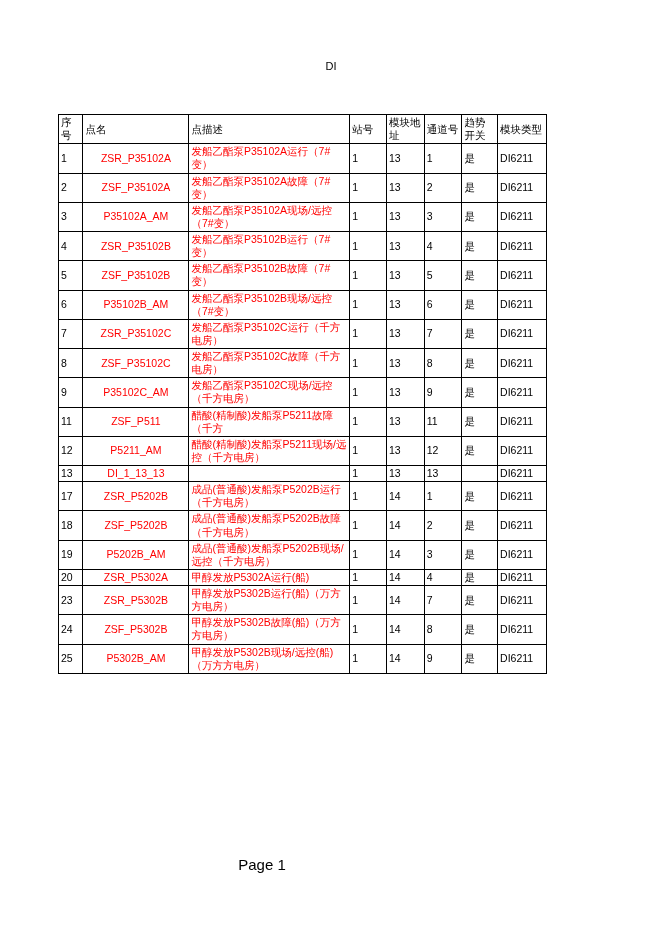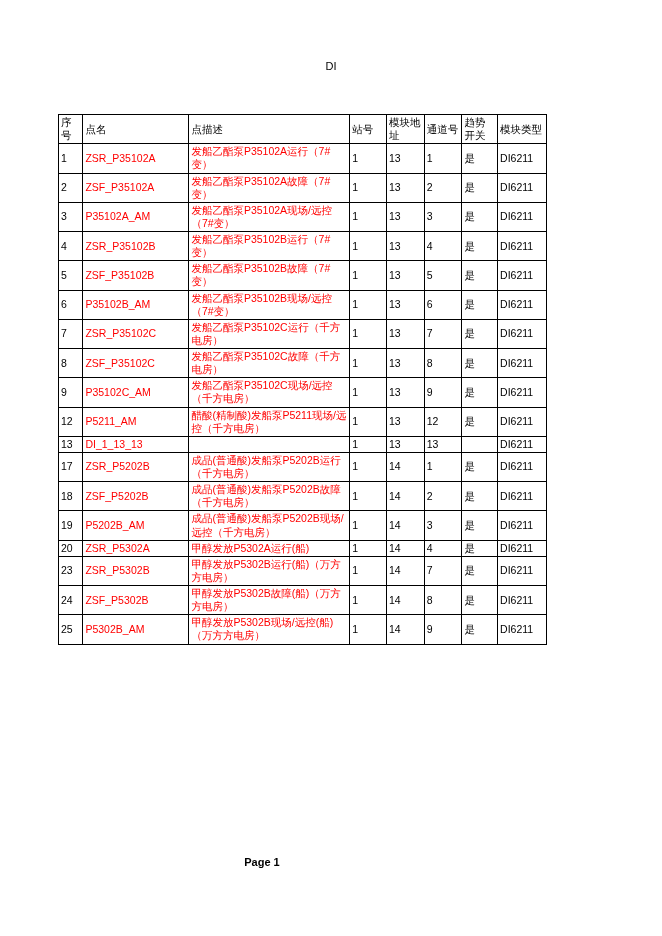--- a/index.html
+++ b/index.html
@@ -28,23 +28,22 @@
     text-align: center;
     font-size: 11px;
     color: #000;
   }
   .page-footer {
     position: absolute;
     top: 856px;
     left: 0;
     width: 524px;
     text-align: center;
-    font-size: 11px;
+    font-size: 15px;
     color: #000;
-    font-weight: bold;
   }
   table.grid {
     position: absolute;
     top: 86px;
     left: 58px;
     border-collapse: collapse;
     table-layout: fixed;
     width: 489px;
     margin-top: 28px;
   }
@@ -65,21 +64,21 @@
   col.c0 { width: 24px; }
   col.c1 { width: 104px; }
   col.c2 { width: 158px; }
   col.c3 { width: 36px; }
   col.c4 { width: 37px; }
   col.c5 { width: 37px; }
   col.c6 { width: 35px; }
   col.c7 { width: 48px; }
 
   .hdr-cell { font-size: 10.5px; color: #000; }
-  .red { color: #ff0000; }
+  .red { color: #ff0000; text-align: center; }
   .black { color: #000000; }
   .desc { color: #ff0000; }
   .nowrap { white-space: nowrap; }
 </style>
 </head>
 <body>
 
 <div class="page">
 
   <div class="doc-title">DI</div>
@@ -192,20 +191,30 @@
           <td class="black nowrap">9</td>
           <td class="red">P35102C_AM</td>
           <td class="desc">发船乙酯泵P35102C现场/远控（千方电房）</td>
           <td class="black">1</td>
           <td class="black">13</td>
           <td class="black">9</td>
           <td class="black">是</td>
           <td class="black">DI6211</td>
         </tr>
         <tr>
+          <td class="black nowrap">11</td>
+          <td class="red">ZSF_P511</td>
+          <td class="desc">醋酸(精制酸)发船泵P5211故障（千方</td>
+          <td class="black">1</td>
+          <td class="black">13</td>
+          <td class="black">11</td>
+          <td class="black">是</td>
+          <td class="black">DI6211</td>
+        </tr>
+        <tr>
           <td class="black nowrap">12</td>
           <td class="red">P5211_AM</td>
           <td class="desc">醋酸(精制酸)发船泵P5211现场/远控（千方电房）</td>
           <td class="black">1</td>
           <td class="black">13</td>
           <td class="black">12</td>
           <td class="black">是</td>
           <td class="black">DI6211</td>
         </tr>
         <tr>

